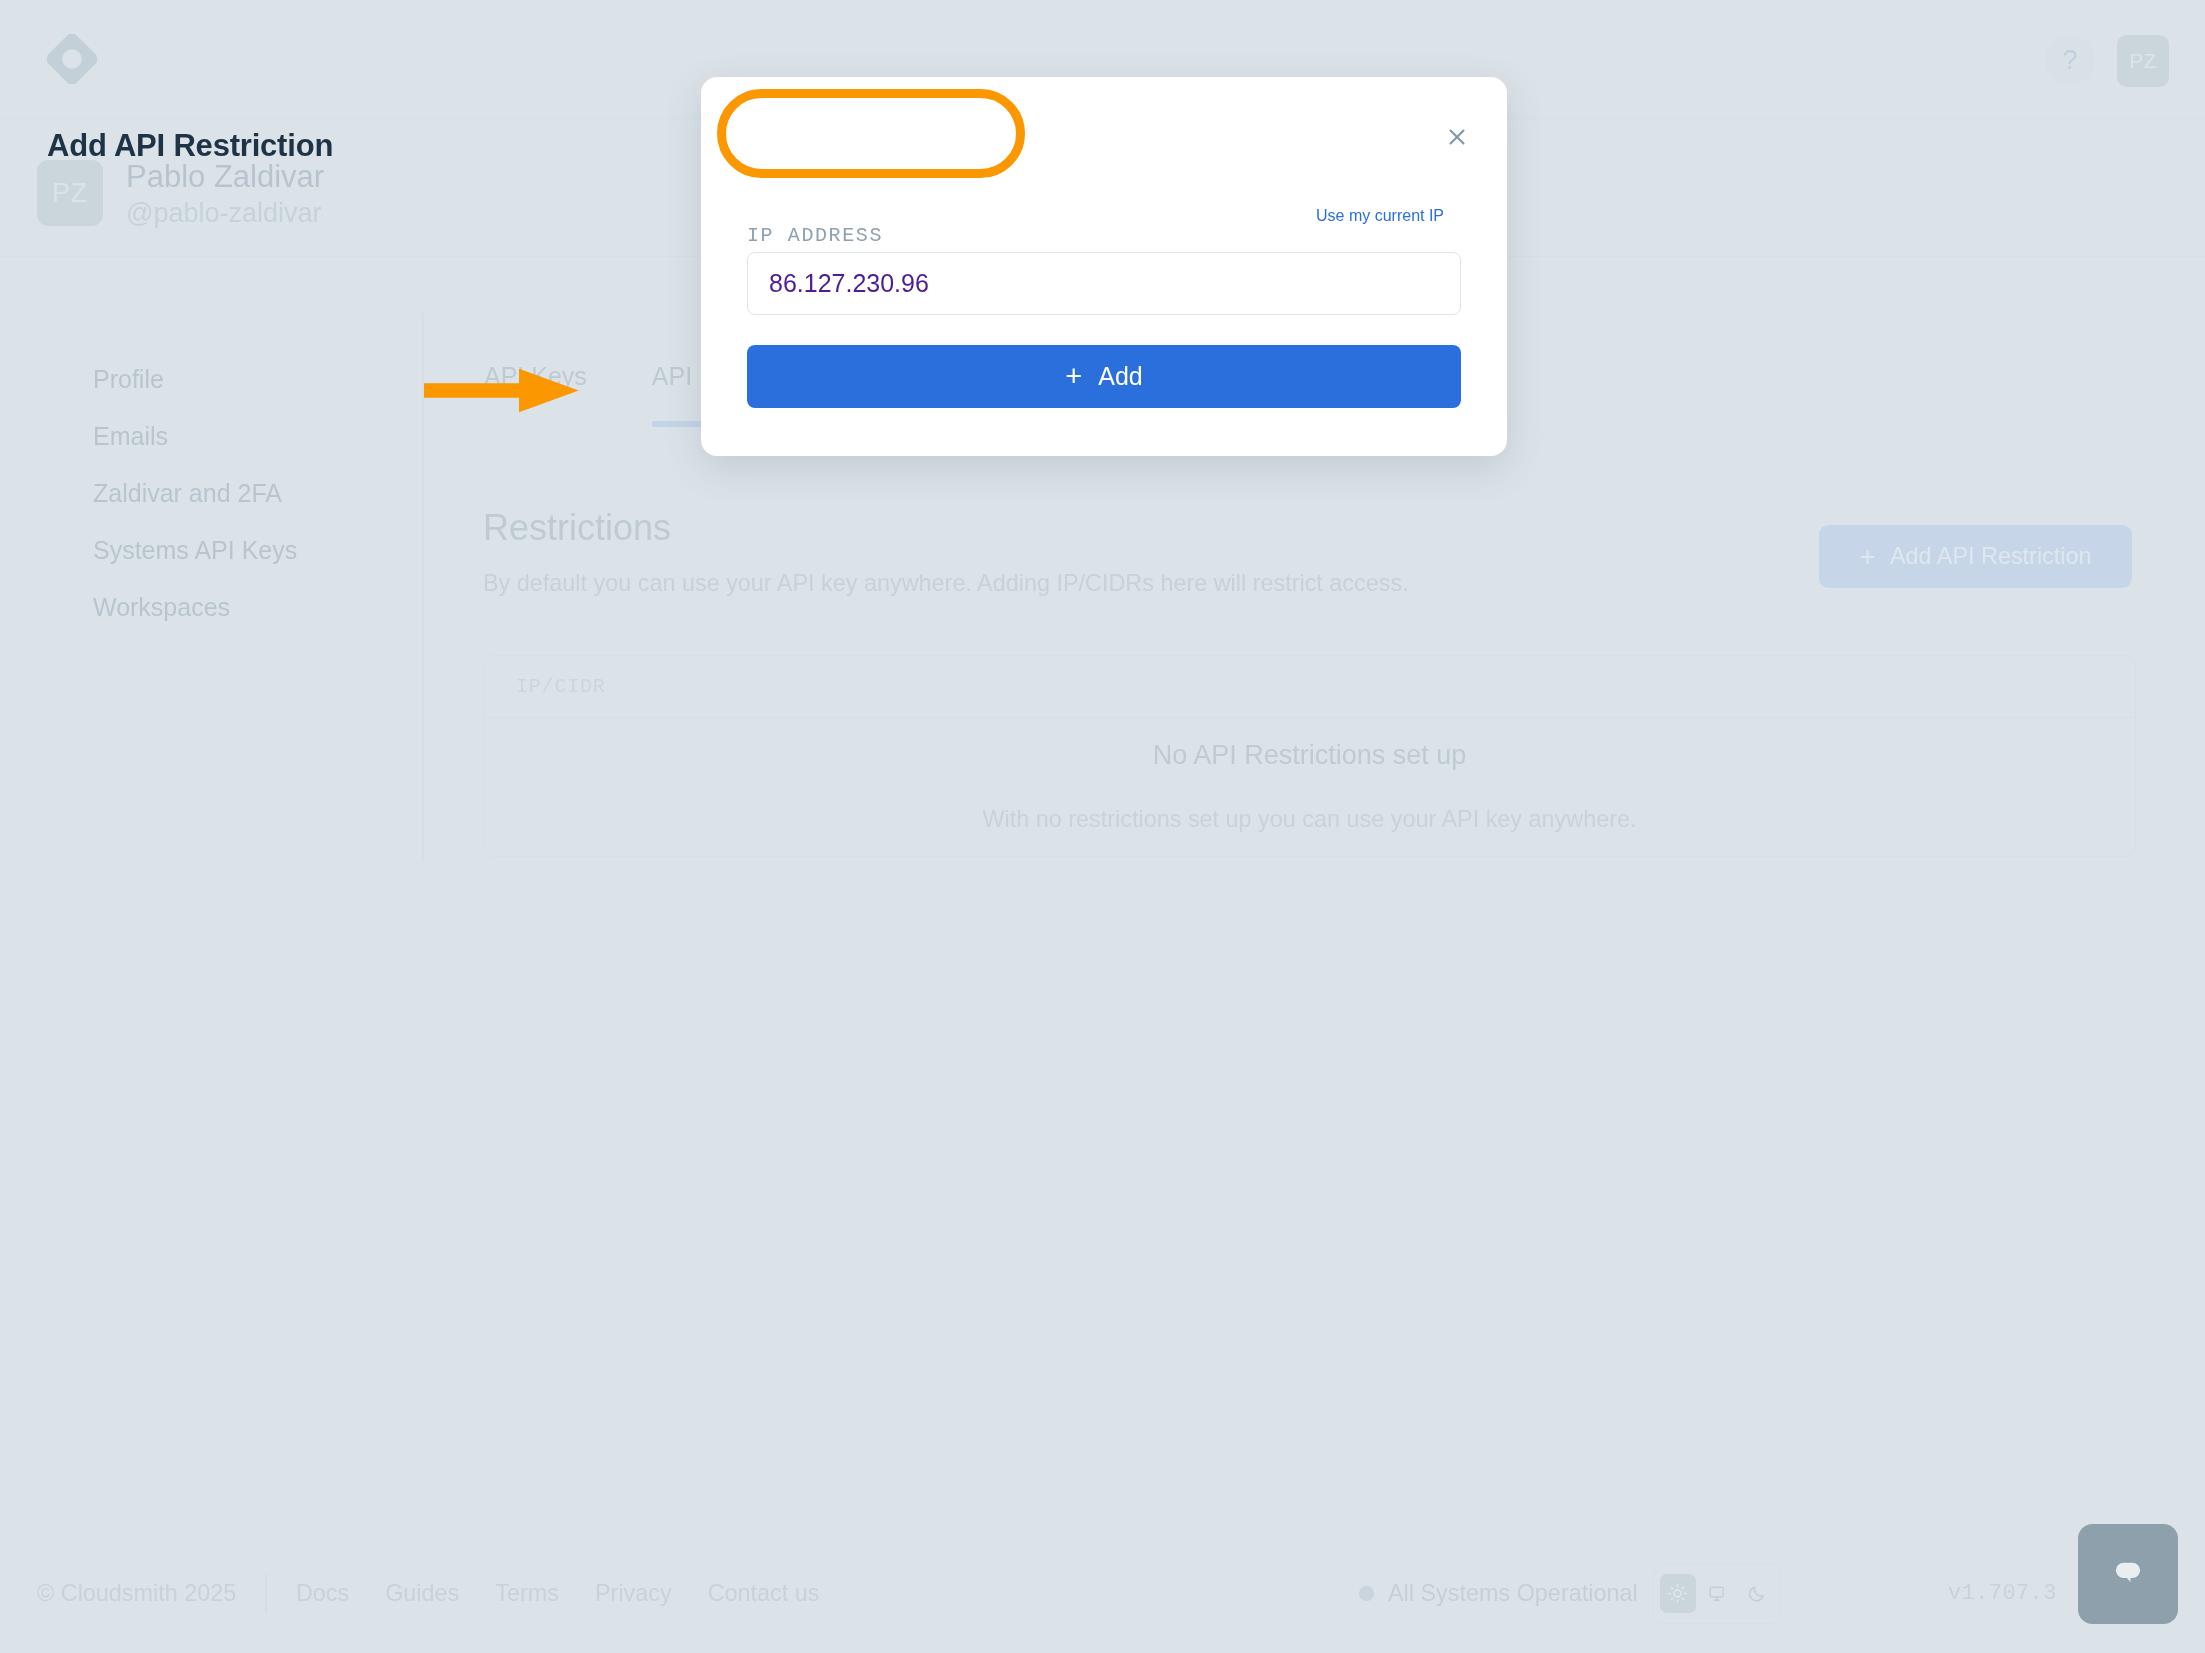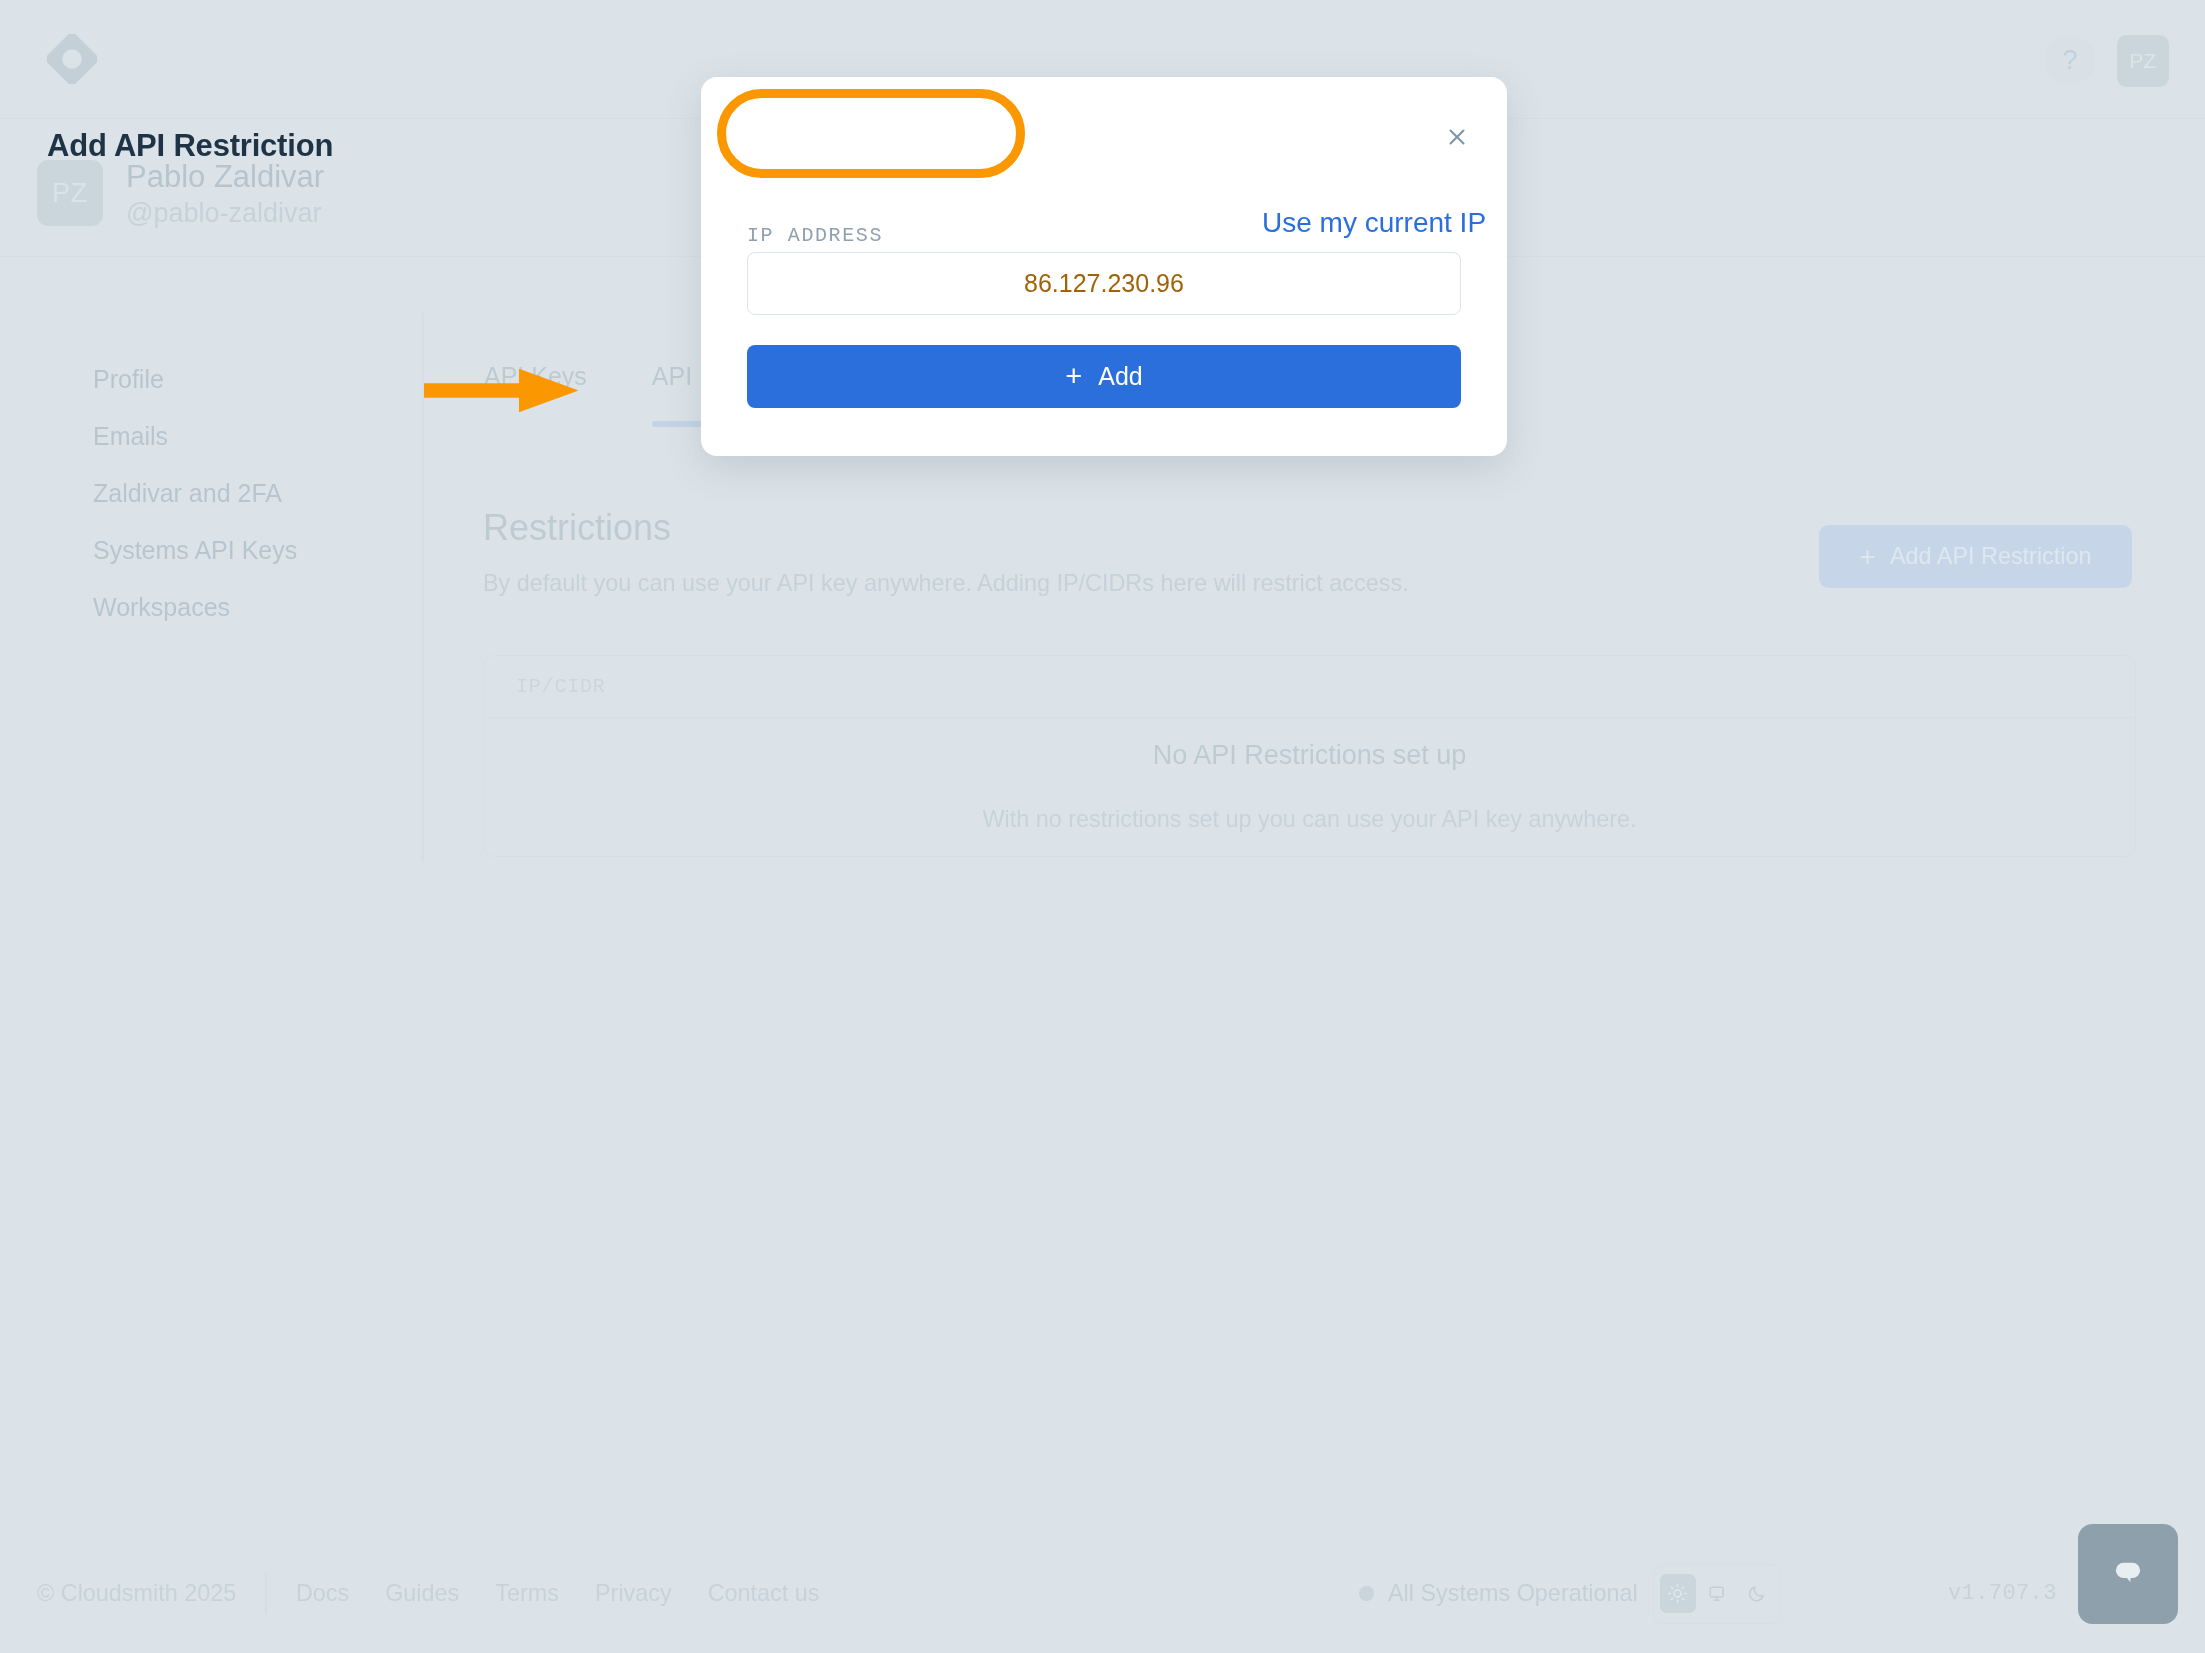--- a/index.html
+++ b/index.html
@@ -200,29 +200,29 @@
     width: 39px; height: 39px;
     display: flex; align-items: center; justify-content: center;
     color: #7f95a8; cursor: pointer;
   }
   .field-label {
     position: absolute; left: 747px; top: 208px;
     font-family: "Liberation Mono", monospace;
     font-size: 20px; color: #8fa0ae; letter-spacing: 1.6px; margin-top: 16px;
   }
   .use-ip-link {
-    position: absolute; left: 1262px; top: 207px;
-    font-size: 28px; color: #2b6fdc; cursor: pointer; white-space: nowrap;
+    position: absolute; left: 1316px; top: 207px;
+    font-size: 16px; color: #2b6fdc; cursor: pointer; white-space: nowrap;
   }
   .ip-input {
     position: absolute; left: 747px; top: 252px;
     width: 714px; height: 63px;
     border: 1.6px solid #dde4ea; border-radius: 8px;
     background: #fff; padding: 16px 21px;
-    font-family: inherit; font-size: 25px; color: #a16207; text-align: center;
+    font-family: inherit; font-size: 25px; color: #4c1d95;
   }
   .add-btn {
     position: absolute; left: 747px; top: 345px;
     width: 714px; height: 63px;
     border: none; border-radius: 8px; background: #2b6fdc;
     color: #fff; font-size: 25px; font-family: inherit;
     display: flex; align-items: center; justify-content: center; gap: 16px;
     cursor: pointer;
   }
   .add-btn .plus { font-size: 29px; font-weight: 300; line-height: 1; }

